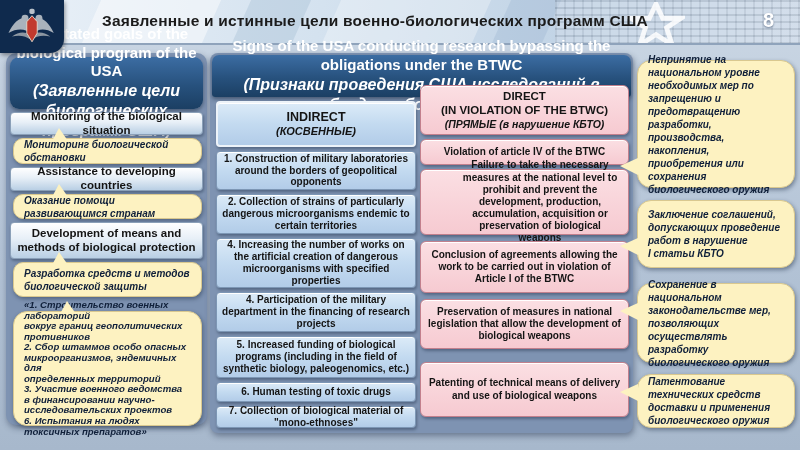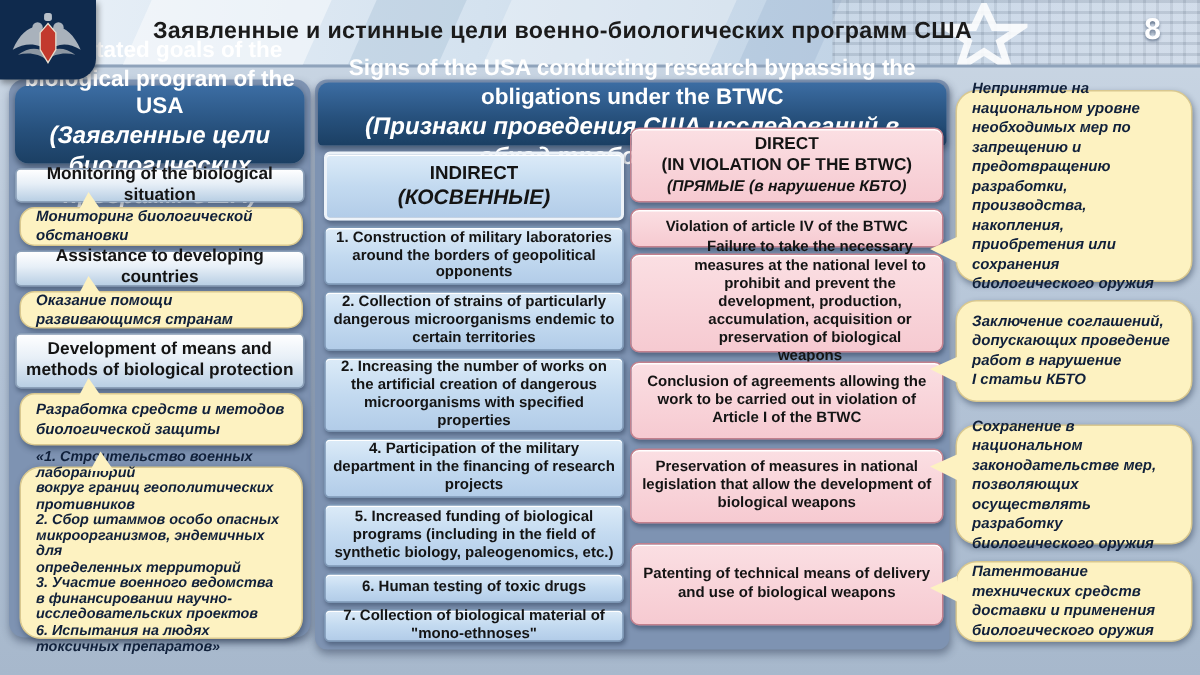--- a/index.html
+++ b/index.html
@@ -46,21 +46,21 @@
   .whitebox { background:linear-gradient(180deg,#ffffff 0%,#e7eff7 45%,#b9cfe4 100%);
               border:1px solid #8ba0b8; font-size:11.5px; line-height:1.2; }
   .bluebox  { background:linear-gradient(180deg,#dcebf8 0%,#c3daf0 50%,#b2cce8 100%);
               border:1px solid #7d97b5; box-shadow:inset 0 1px 0 #ffffff,1px 2px 3px rgba(25,40,65,.4);
               font-size:10px; line-height:1.18; }
   .pinkbox  { background:linear-gradient(180deg,#fbdfe3 0%,#f6cad1 100%);
               border:1px solid #c2808d; border-radius:6px;
               box-shadow:inset 0 1px 0 #ffffff,1px 2px 3px rgba(25,40,65,.4);
               font-size:10px; line-height:1.22; }
   .colhdr { font-size:12.5px; }
-  .colhdr .sub { font-size:14px; font-style:italic; }
+  .colhdr .sub { font-size:11px; font-style:italic; }
   .colhdr-pink { font-size:11.5px; line-height:1.25; }
   .colhdr-pink .sub { font-size:10.5px; font-style:italic; }
 
   
   .callout { background:#fdf2c1; border:1px solid #d9c88f; border-radius:10px;
              font-weight:bold; font-style:italic; color:#10203a;
              box-shadow:1px 2px 4px rgba(25,40,65,.45);
              display:flex; align-items:center; padding:4px 10px;
              font-size:10px; line-height:1.3; white-space:pre-line; text-align:left; }
   .tail-up { width:0; height:0; border-left:7px solid transparent; border-right:9px solid transparent;
@@ -141,21 +141,21 @@
     <div class="sub">(КОСВЕННЫЕ)</div>
   </div>
   <div class="abs cellbox pinkbox colhdr-pink" style="left:420px;top:85px;width:209px;height:50px;flex-direction:column;">
     <div>DIRECT</div>
     <div>(IN VIOLATION OF THE BTWC)</div>
     <div class="sub">(ПРЯМЫЕ (в нарушение КБТО)</div>
   </div>
 
   <div class="abs cellbox bluebox" style="left:216px;top:151px;width:200px;height:39px;">1. Construction of military laboratories around the borders of geopolitical opponents</div>
   <div class="abs cellbox bluebox" style="left:216px;top:194px;width:200px;height:40px;">2. Collection of strains of particularly dangerous microorganisms endemic to certain territories</div>
-  <div class="abs cellbox bluebox" style="left:216px;top:238px;width:200px;height:50px;">2. Increasing the number of works on the artificial creation of dangerous microorganisms with specified properties</div>
+  <div class="abs cellbox bluebox" style="left:216px;top:238px;width:200px;height:50px;">4. Increasing the number of works on the artificial creation of dangerous microorganisms with specified properties</div>
   <div class="abs cellbox bluebox" style="left:216px;top:292px;width:200px;height:40px;">4. Participation of the military department in the financing of research projects</div>
   <div class="abs cellbox bluebox" style="left:216px;top:336px;width:200px;height:42px;">5. Increased funding of biological programs (including in the field of synthetic biology, paleogenomics, etc.)</div>
   <div class="abs cellbox bluebox" style="left:216px;top:382px;width:200px;height:20px;">6. Human testing of toxic drugs</div>
   <div class="abs cellbox bluebox" style="left:216px;top:406px;width:200px;height:22px;">7. Collection of biological material of "mono-ethnoses"</div>
 
   <div class="abs cellbox pinkbox" style="left:420px;top:139px;width:209px;height:26px;">Violation of article IV of the BTWC</div>
   <div class="abs cellbox pinkbox" style="left:420px;top:169px;width:209px;height:66px;padding-left:36px;">Failure to take the necessary measures at the national level to prohibit and prevent the development, production, accumulation, acquisition or preservation of biological weapons</div>
   <div class="abs cellbox pinkbox" style="left:420px;top:241px;width:209px;height:52px;">Conclusion of agreements allowing the work to be carried out in violation of Article I of the BTWC</div>
   <div class="abs cellbox pinkbox" style="left:420px;top:299px;width:209px;height:50px;">Preservation of measures in national legislation that allow the development of biological weapons</div>
   <div class="abs cellbox pinkbox" style="left:420px;top:362px;width:209px;height:55px;">Patenting of technical means of delivery and use of biological weapons</div>

